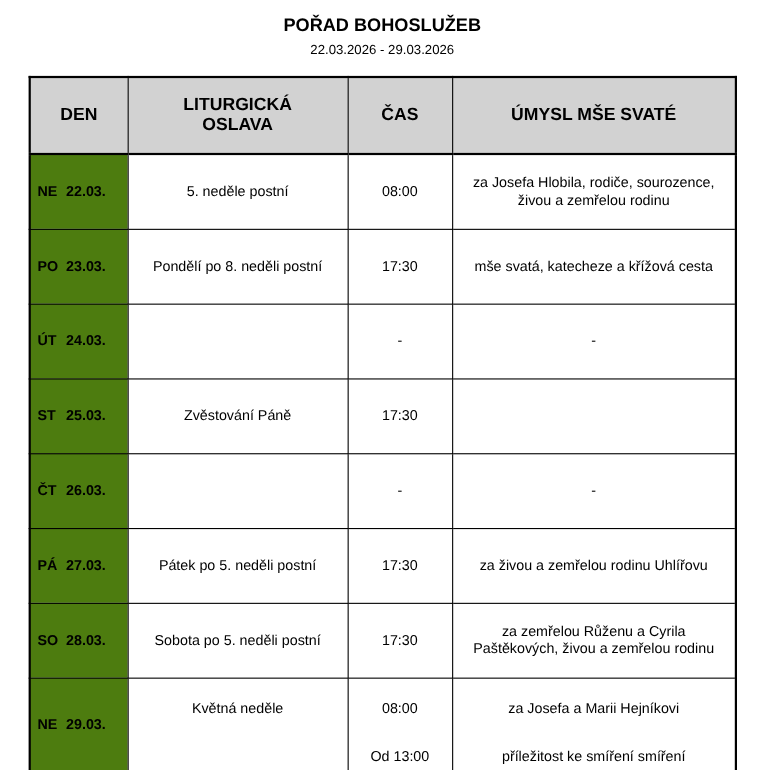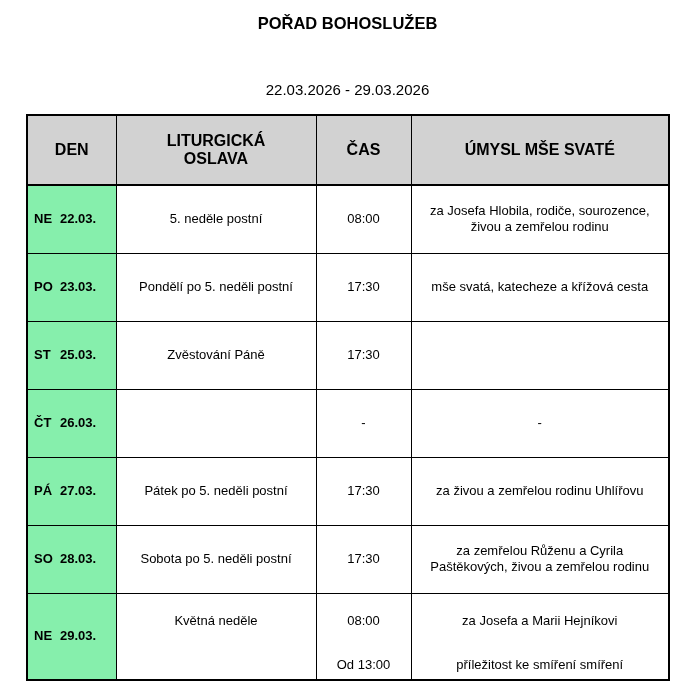--- a/index.html
+++ b/index.html
@@ -9,21 +9,21 @@
     font-family:"Liberation Sans", sans-serif;
     color:#000;
     overflow:hidden;
   }
   .page { width:695px; height:700px; background:#fff; }
 
   
   .titles { padding-top:12px; text-align:center; }
   .title-line1 { font-size:16.5px; font-weight:bold; line-height:22px; }
   .title-line2 { font-size:16.5px; font-weight:bold; line-height:22px; }
-  .title-dates { font-size:15px; font-weight:normal; line-height:22px;margin-top:45px; }
+  .title-dates { font-size:12px; font-weight:normal; line-height:22px; }
 
   
   table.schedule {
     margin:13px 0 0 26px;
     width:642px;
     border-collapse:collapse;
     table-layout:fixed;
     border:2px solid #000;
   }
   col.c-day { width:89px; }
@@ -48,21 +48,21 @@
   tbody tr.tall { height:87px;border-radius:13px; }
 
   td {
     font-size:13px;
     text-align:center;
     vertical-align:middle;
     padding:2px 4px;
     line-height:1.26;
   }
   td.day {
-    background:#86efac;
+    background:#4d7c0f;
     font-weight:bold;
     text-align:left;
     padding-left:6px;
     white-space:nowrap;
   }
   td.day .abbr { display:inline-block; width:26px; }
   td.cel { padding:2px 16px; }
   td.int { padding:2px 9px; }
 
   tr.tall td.cel, tr.tall td.time, tr.tall td.int { vertical-align:top; padding-top:0; padding-bottom:0; }
@@ -105,25 +105,31 @@
 
       <tr>
         <td class="day"><span class="abbr">NE</span><span>22.03.</span></td>
         <td class="cel">5. neděle postní</td>
         <td class="time">08:00</td>
         <td class="int">za Josefa Hlobila, rodiče, sourozence, živou a zemřelou rodinu</td>
       </tr>
 
       <tr>
         <td class="day"><span class="abbr">PO</span><span>23.03.</span></td>
-        <td class="cel">Pondělí po 5. neděli postní</td>
+        <td class="cel">Pondělí po 8. neděli postní</td>
         <td class="time">17:30</td>
         <td class="int">mše svatá, katecheze a křížová cesta</td>
       </tr>
 
+      <tr>
+        <td class="day"><span class="abbr">ÚT</span><span>24.03.</span></td>
+        <td class="cel"></td>
+        <td class="time">-</td>
+        <td class="int">-</td>
+      </tr>
 
       <tr>
         <td class="day"><span class="abbr">ST</span><span>25.03.</span></td>
         <td class="cel">Zvěstování Páně</td>
         <td class="time">17:30</td>
         <td class="int"></td>
       </tr>
 
       <tr>
         <td class="day"><span class="abbr">ČT</span><span>26.03.</span></td>

